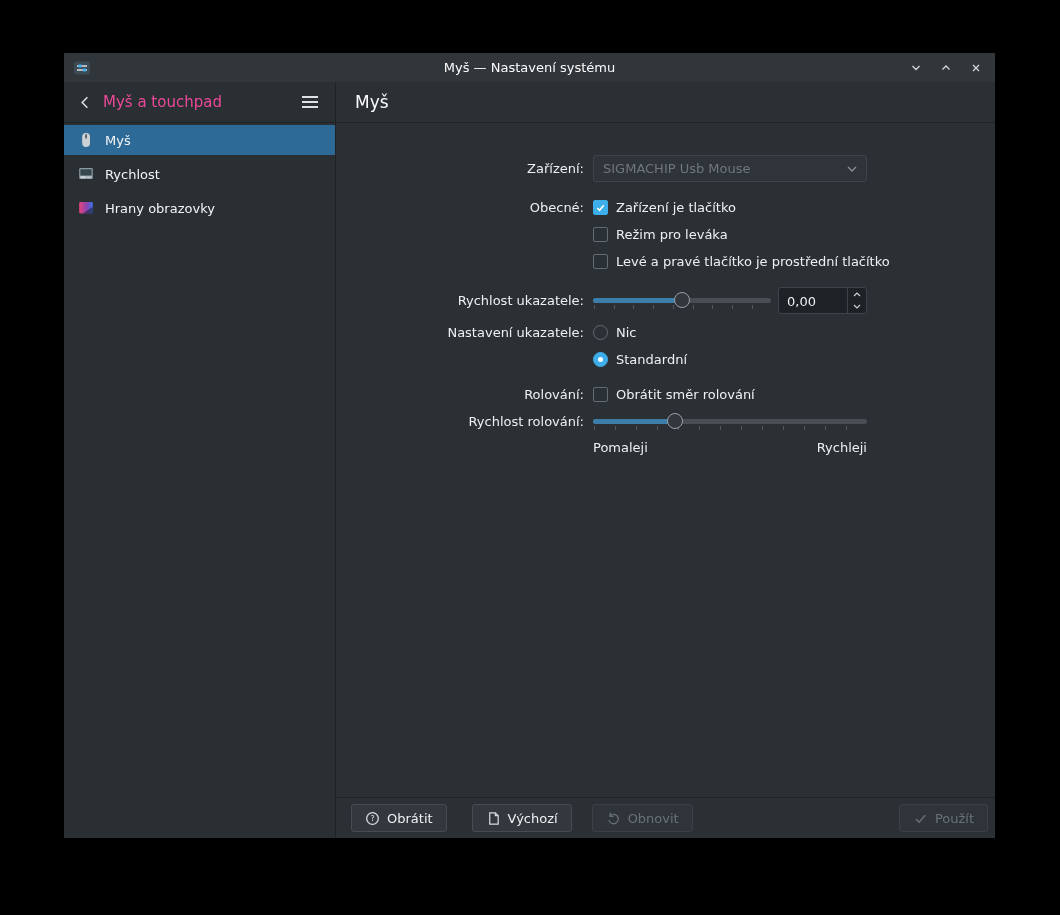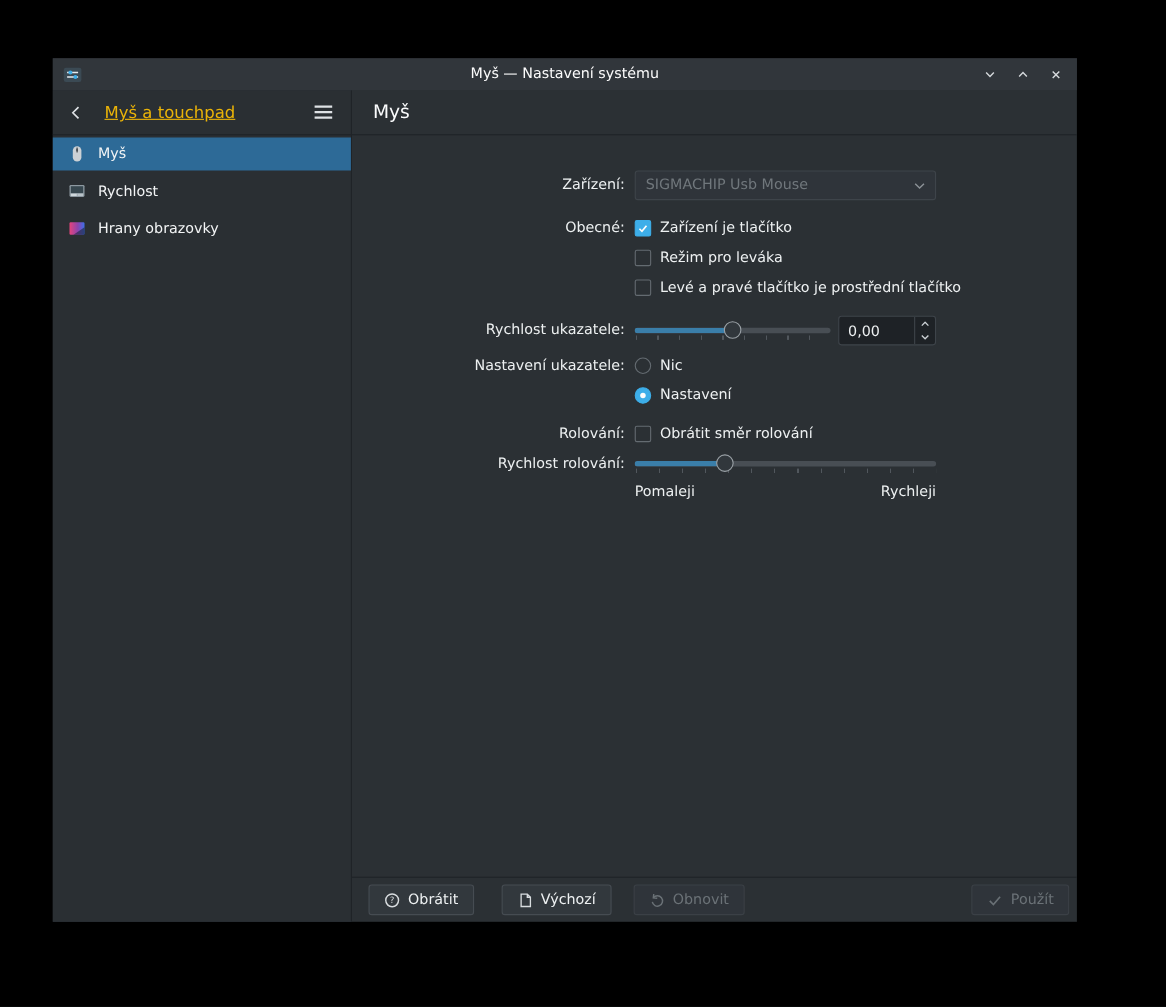--- a/index.html
+++ b/index.html
@@ -1,40 +1,40 @@
 <!DOCTYPE html>
 <html><head>
 <meta charset="utf-8">
 <style>
   * { margin:0; padding:0; box-sizing:border-box; }
   html,body { width:1060px; height:915px; background:#000; overflow:hidden;
     font-family:"DejaVu Sans","Liberation Sans",sans-serif; font-size:13px; color:#eef1f2; }
   .stage { position:relative; width:1060px; height:915px; background:#000; }
 
-  .window { position:absolute; left:48px; top:53px; width:931px; height:785px;
+  .window { position:absolute; left:64px; top:53px; width:931px; height:785px;
     background:#2b3034; display:flex; flex-direction:column; }
 
   
   .titlebar { height:29px; background:#31363b; flex:0 0 auto; position:relative;
     display:flex; align-items:center; padding:0 8px; }
   .app-icon { width:20px; height:20px; display:flex; align-items:center; justify-content:center; }
   .tb-title { position:absolute; left:0; right:0; text-align:center; color:#fcfcfc; pointer-events:none; }
   .tb-controls { margin-left:auto; display:flex; align-items:center; gap:8px; z-index:2; }
   .tb-btn { width:22px; height:20px; display:flex; align-items:center; justify-content:center; }
 
   
   .wbody { flex:1; display:flex; min-height:0; }
 
   
   .sidebar { width:272px; flex:0 0 auto; background:#2a2f33; border-right:1px solid #1f2327;
     display:flex; flex-direction:column; }
   .sidebar-header { height:41px; flex:0 0 auto; display:flex; align-items:center;
     padding:0 12px 0 10px; border-bottom:1px solid #1f2327; }
   .back-btn { width:22px; height:22px; display:flex; align-items:center; justify-content:center; }
-  .sidebar-title { margin-left:15px; font-size:15px; color:#eab308;text-decoration:underline; }
+  .sidebar-title { margin-left:7px; font-size:15px; color:#ec4899; }
   .menu-btn { margin-left:auto; width:26px; height:24px; display:flex; align-items:center; justify-content:center; }
   .sidebar-list { padding-top:2px; }
   .side-item { height:30px; margin-bottom:4px; display:flex; align-items:center;
     padding-left:12px; gap:9px; cursor:default; }
   .side-item.selected { background:#2d6a97; }
   .side-item .label { color:#f2f4f5; }
 
   
   .main { flex:1; display:flex; flex-direction:column; min-width:0; }
   .main-header { height:41px; flex:0 0 auto; display:flex; align-items:center;
@@ -282,21 +282,21 @@
                 <span class="rdot"></span>
                 <span>Nic</span>
               </label>
             </div>
           </div>
           <div class="row mb15">
             <div class="flabel"></div>
             <div class="ffield">
               <label class="radio-opt">
                 <span class="rdot selected"></span>
-                <span>Nastavení</span>
+                <span>Standardní</span>
               </label>
             </div>
           </div>
 
           <div class="row mb4">
             <div class="flabel">Rolování:</div>
             <div class="ffield">
               <label class="check">
                 <span class="box">
                   <svg width="11" height="11" viewBox="0 0 12 12">

